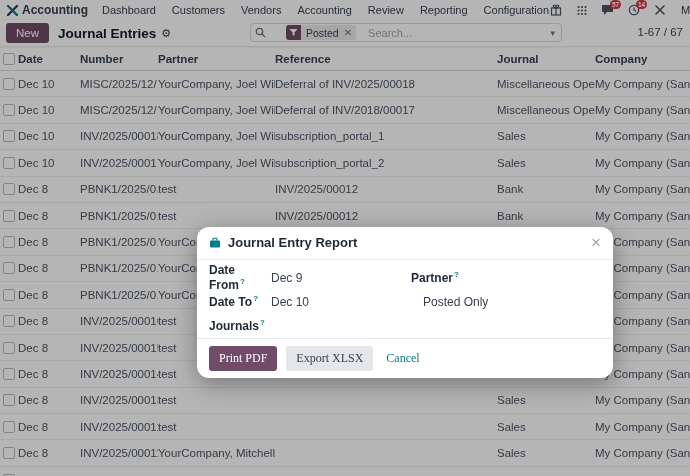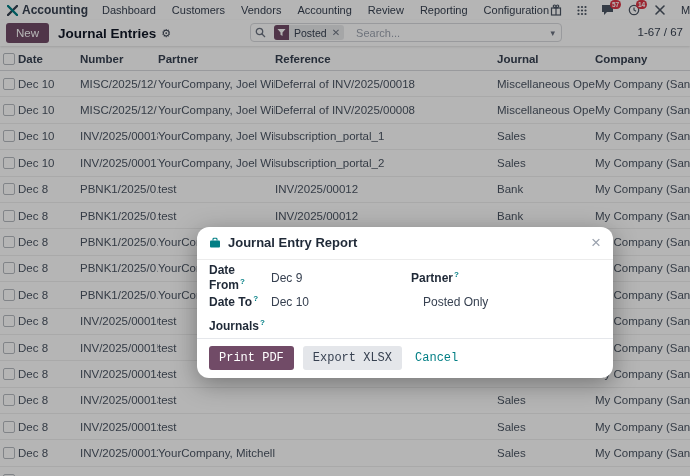--- a/index.html
+++ b/index.html
@@ -20,21 +20,21 @@
   .company-label{font-size:11px;margin-left:2px}
   
   .control{position:absolute;top:20px;left:0;right:0;height:26px;background:#fff;
     display:flex;align-items:center;padding:0 6px;box-shadow:0 1px 2px rgba(0,0,0,.12)}
   .btn-new{background:#714B67;color:#fff;border:none;border-radius:3px;font-size:11.5px;
     padding:4px 10px;font-family:Liberation Sans, sans-serif;cursor:pointer}
   .view-title{font-size:13.5px;font-weight:700;margin-left:9px;color:#111827}
   .gear{font-size:11px;margin-left:5px;color:#374151;cursor:pointer}
   .searchbox{position:absolute;left:250px;top:3px;width:312px;height:19px;border:1px solid #d8dadd;
     border-radius:4px;display:flex;align-items:center;padding:0 4px;background:#fff;box-sizing:border-box}
-  .facet{display:flex;align-items:center;height:15px;border-radius:3px;overflow:hidden;margin-left:8px;background:#e9eaec}
+  .facet{display:flex;align-items:center;height:15px;border-radius:3px;overflow:hidden;margin-left:20px;background:#e9eaec}
   .facet-ic{background:#714B67;height:15px;width:15px;display:flex;align-items:center;justify-content:center}
   .facet-label{font-size:10.5px;padding:0 5px;color:#374151}
   .facet-x{font-size:10px;color:#6b7280;padding:0 4px 0 0;cursor:pointer}
   .search-ph{color:#9ca3af;font-size:11px;margin-left:12px;flex:1}
   .caret{color:#6b7280;font-size:9px;padding:0 2px;cursor:pointer}
   .pager{position:absolute;right:7px;top:6px;font-size:11.5px;color:#374151}
   
   .table{position:absolute;top:47px;left:0;width:713px}
   .thead,.tr{display:flex;align-items:center;white-space:nowrap}
   .thead{height:23px;font-weight:700;font-size:11.5px;color:#374151;border-bottom:1px solid #d8dadd}
@@ -53,21 +53,21 @@
   .m-body{flex:1;position:relative;padding:6px 12px 0 12px;display:flex}
   .fcol{display:flex;flex-direction:column}
   .fcol-left{width:202px}
   .frow{height:24px;display:flex;align-items:center;font-size:12px}
   .flabel{font-weight:700;color:#1f2937}
   .flabel-l{width:50px}
   .flabel-r{width:64px}
   .fq{color:#017E84;font-size:8px;vertical-align:super;margin-left:1px}
   .fval{margin-left:12px;color:#374151}
   .m-foot{height:40px;border-top:1px solid #e5e7eb;display:flex;align-items:center;padding:0 12px;gap:9px}
-  .btn{border:none;border-radius:3px;font-size:12px;padding:5px 10px;font-family:Liberation Mono, monospace;cursor:pointer}
+  .btn{border:none;border-radius:3px;font-size:12px;padding:5px 10px;font-family:Liberation Serif, serif;cursor:pointer}
   .btn-primary{background:#714B67;color:#fff}
   .btn-secondary{background:#e4e6ea;color:#374151}
   .btn-link{background:none;color:#017E84;font-weight:500;padding:5px 4px}
   svg{display:block}
 </style>
 </head>
 <body>
 
 <div class="navbar">
   <div class="brand">
@@ -184,21 +184,21 @@
         <span class="td c4">Miscellaneous Oper…</span>
         <span class="td c5">My Company (San Fran…</span>
       </div>
       <div class="tr">
         <span class="td ccb">
           <span class="cb"></span>
         </span>
         <span class="td c0">Dec 10</span>
         <span class="td c1">MISC/2025/12/…</span>
         <span class="td c2">YourCompany, Joel Willis</span>
-        <span class="td c3">Deferral of INV/2025/00008</span>
+        <span class="td c3">Deferral of INV/2018/00017</span>
         <span class="td c4">Miscellaneous Oper…</span>
         <span class="td c5">My Company (San Fran…</span>
       </div>
       <div class="tr">
         <span class="td ccb">
           <span class="cb"></span>
         </span>
         <span class="td c0">Dec 10</span>
         <span class="td c1">INV/2025/00018</span>
         <span class="td c2">YourCompany, Joel Willis</span>

